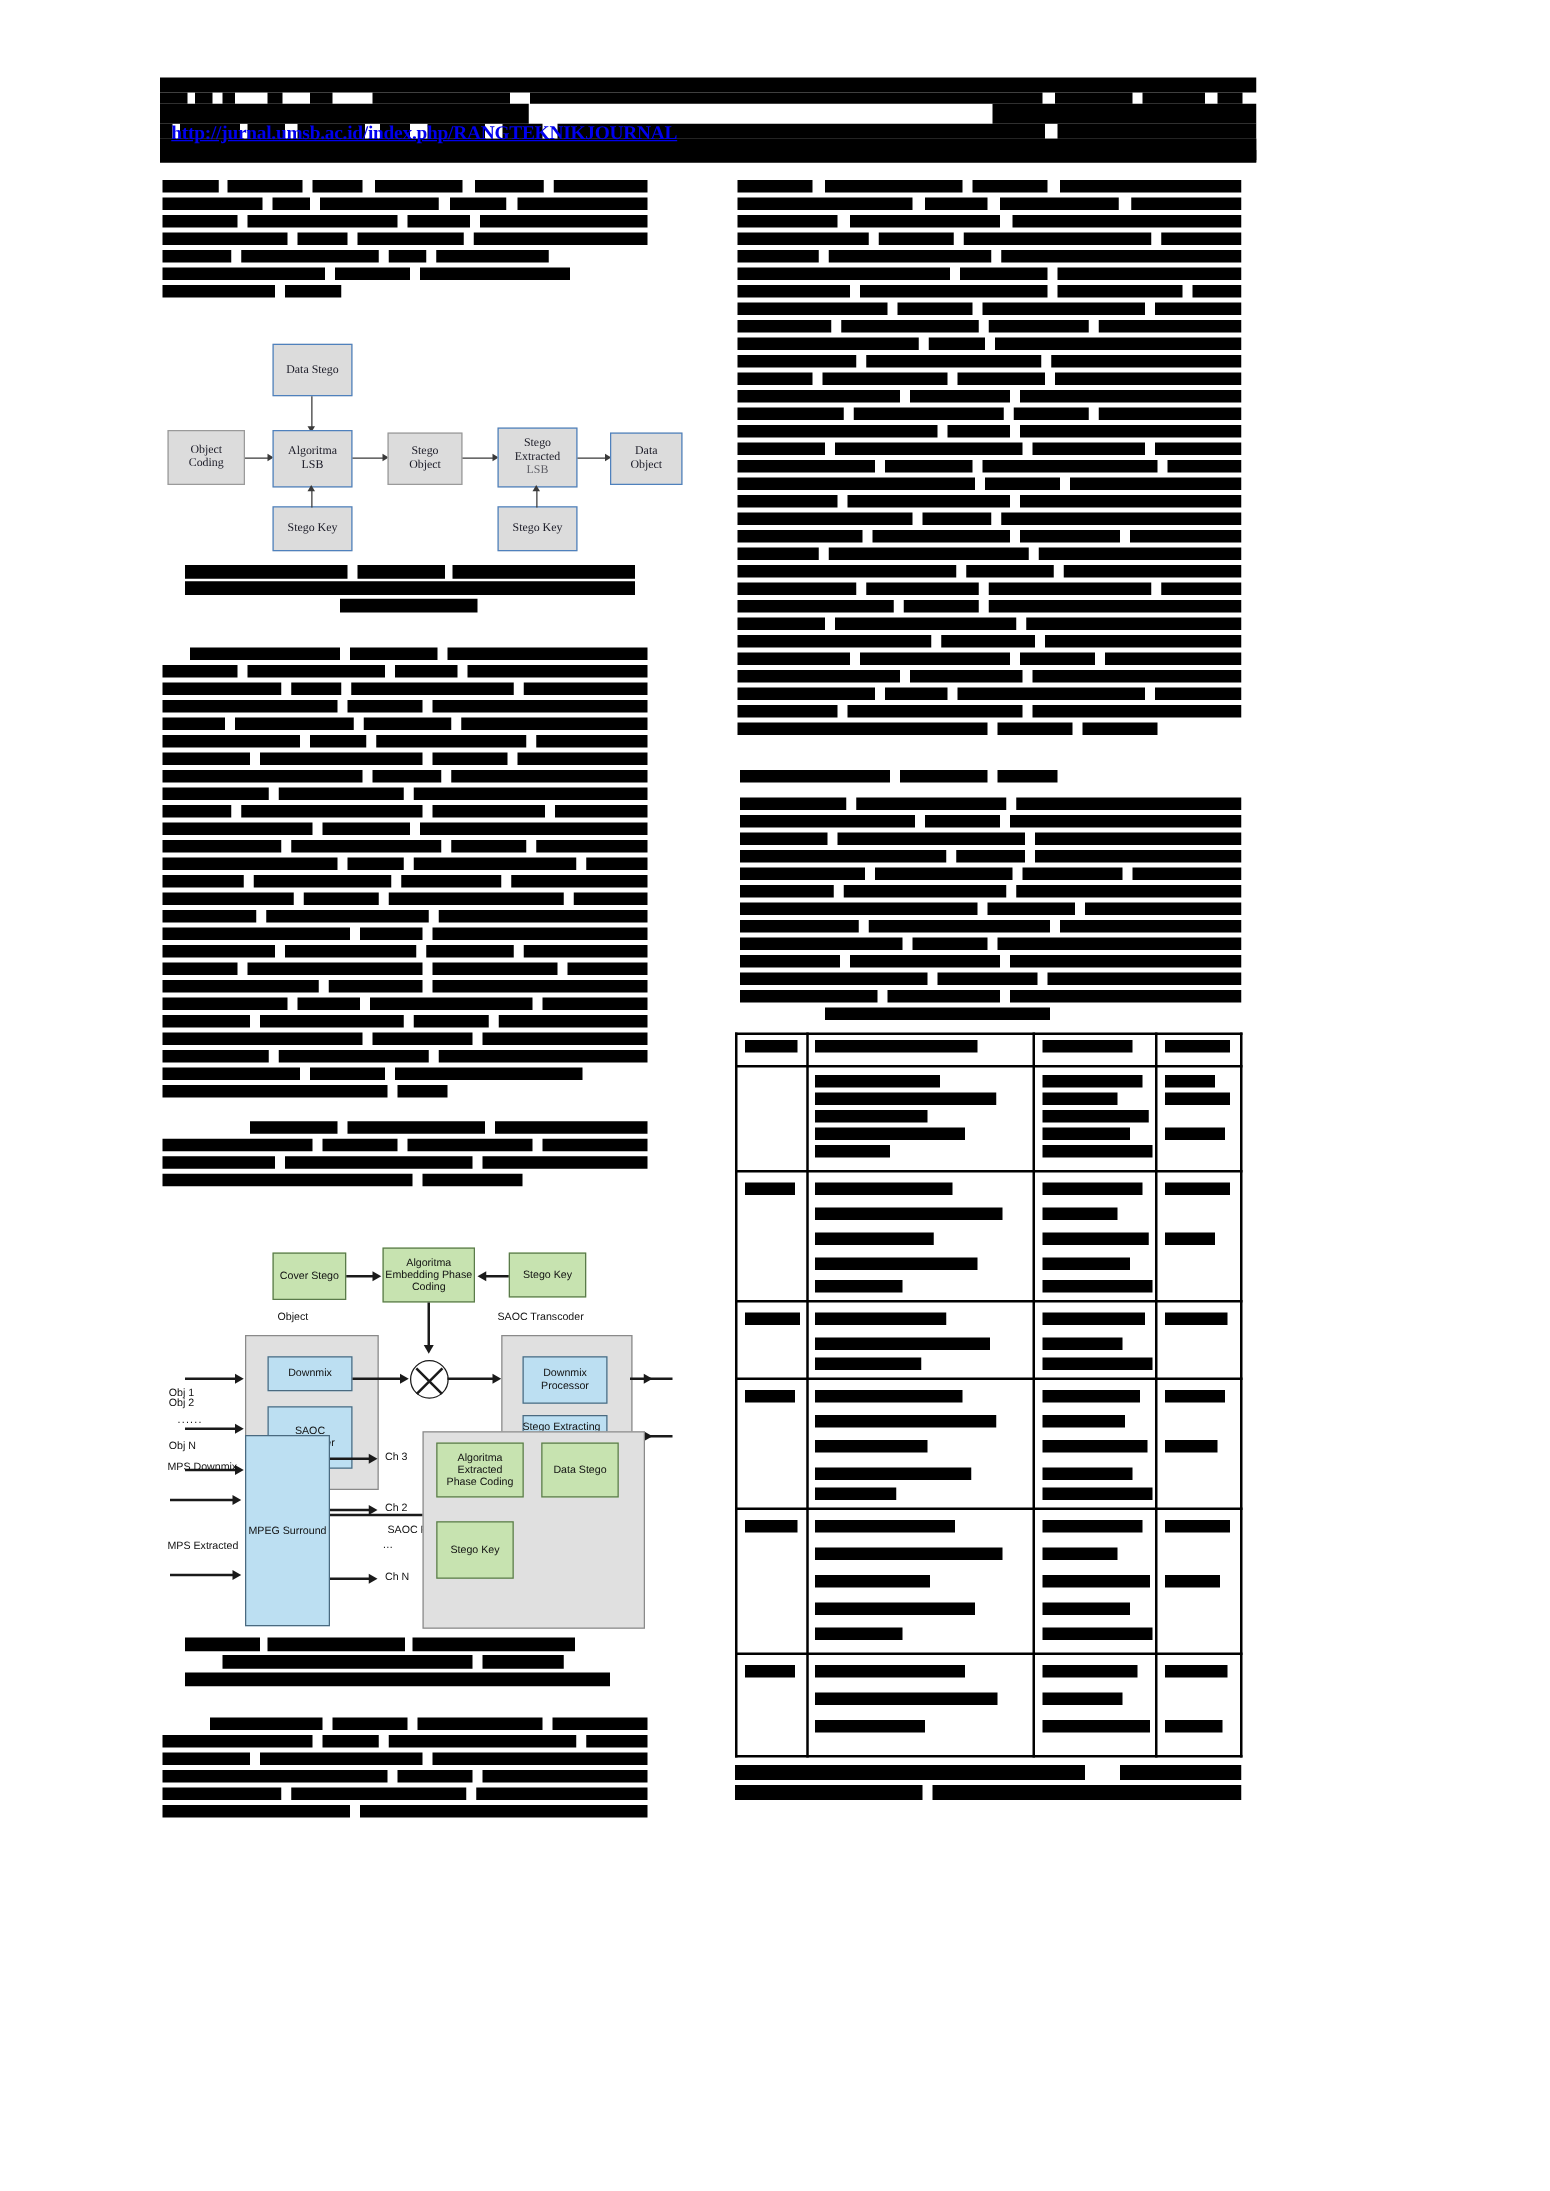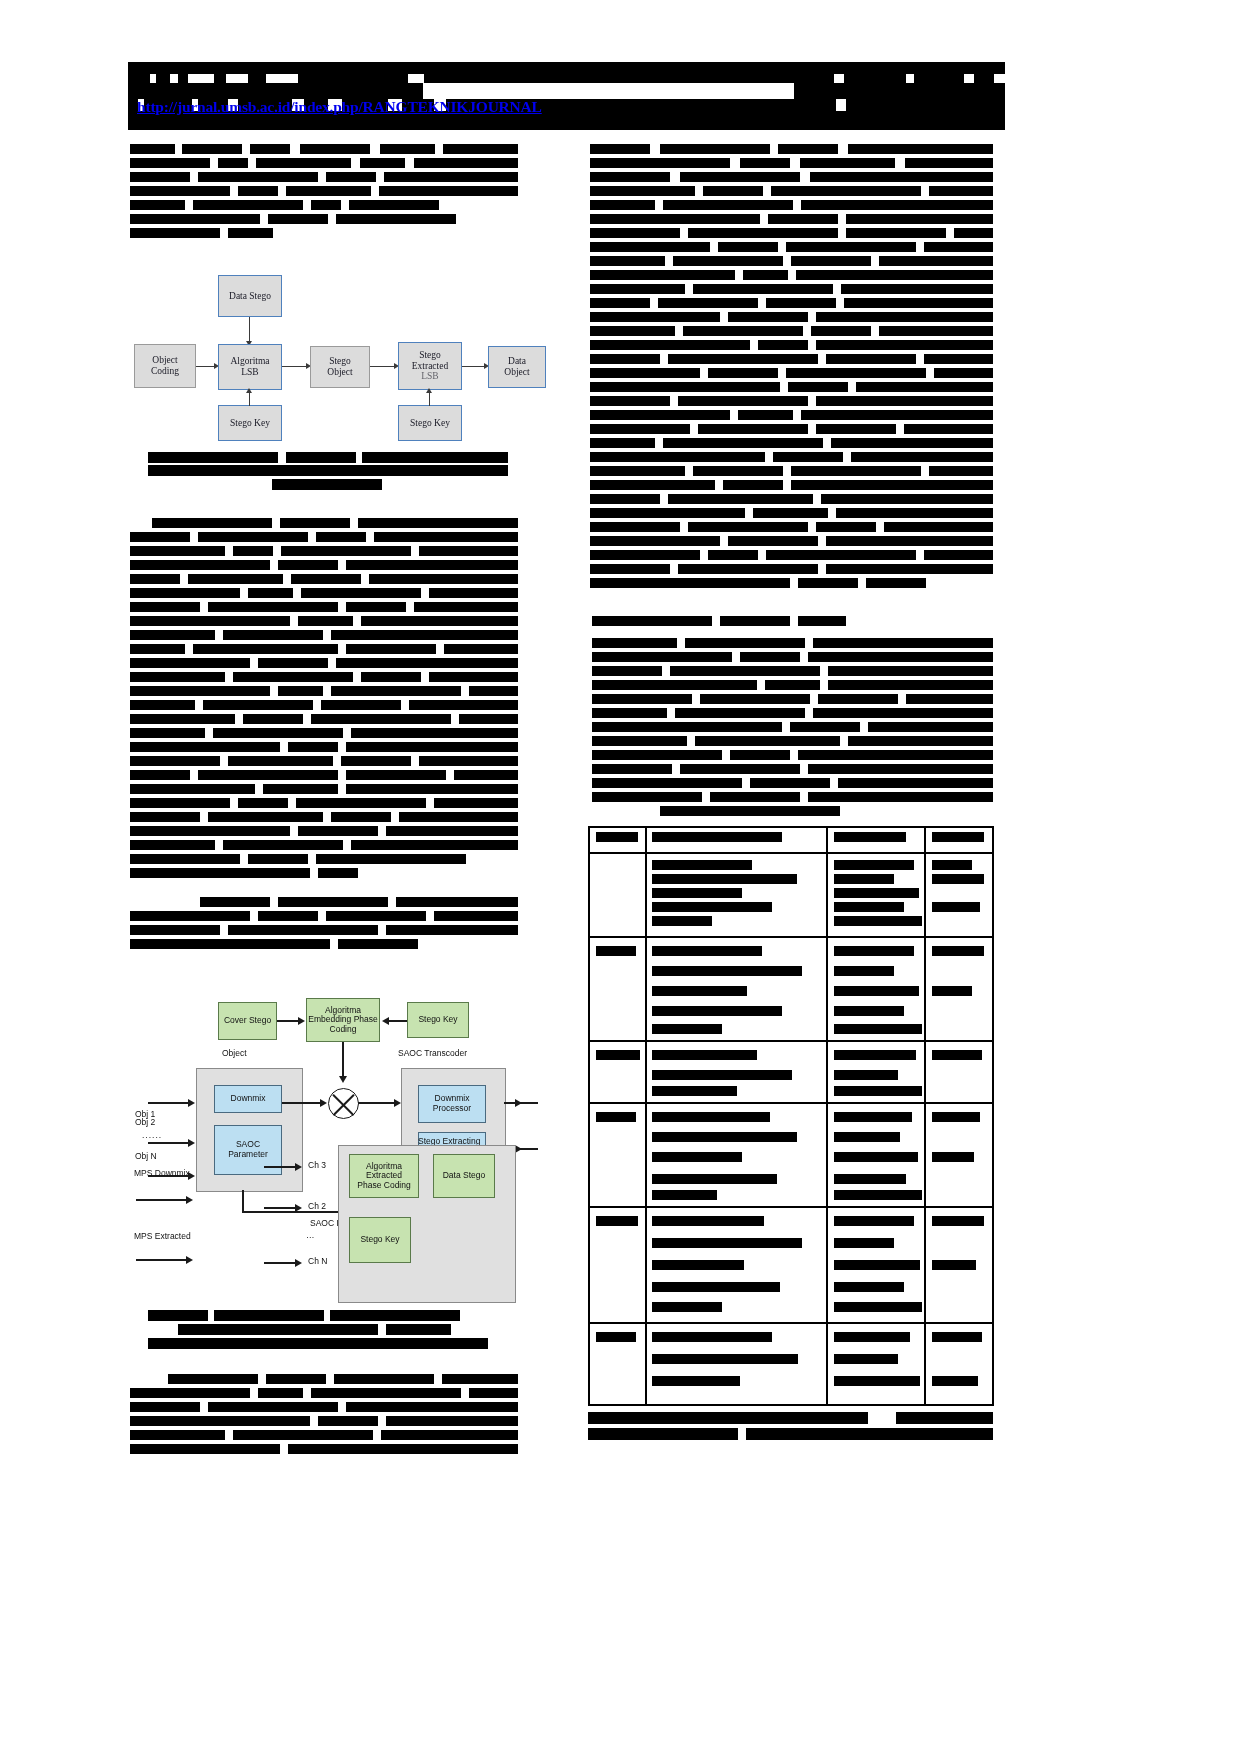--- a/index.html
+++ b/index.html
@@ -405,20 +405,23 @@
     <div class="ln" style="left:112px;top:251px;width:243px;height:1.5px;"></div>
     <div class="ln" style="left:354px;top:232px;width:1.5px;height:20px;"></div>
     <div class="tri-u" style="left:351px;top:227px;"></div>
     <div class="lbl" style="left:180px;top:258px;">SAOC Parameter</div>
   </div>
 
   <div class="diag" style="left:130px;top:1135px;width:395px;height:160px;">
 
     <div class="lbl" style="left:288px;top:1px;">Stego Extracting</div>
 
+    <div class="bx b-box" style="left:66px;top:13px;width:68px;height:153px;">
+      <span>MPEG Surround</span>
+    </div>
 
     <div class="lbl" style="left:4px;top:33px;">MPS Downmix</div>
     <div class="ln" style="left:6px;top:64px;width:52px;height:1.5px;"></div>
     <div class="tri-r" style="left:56px;top:61px;"></div>
     <div class="lbl" style="left:4px;top:96px;">MPS Extracted</div>
     <div class="ln" style="left:6px;top:124px;width:52px;height:1.5px;"></div>
     <div class="tri-r" style="left:56px;top:121px;"></div>
 
     <div class="ln" style="left:134px;top:31px;width:34px;height:1.5px;"></div>
     <div class="tri-r" style="left:165px;top:28px;"></div>

